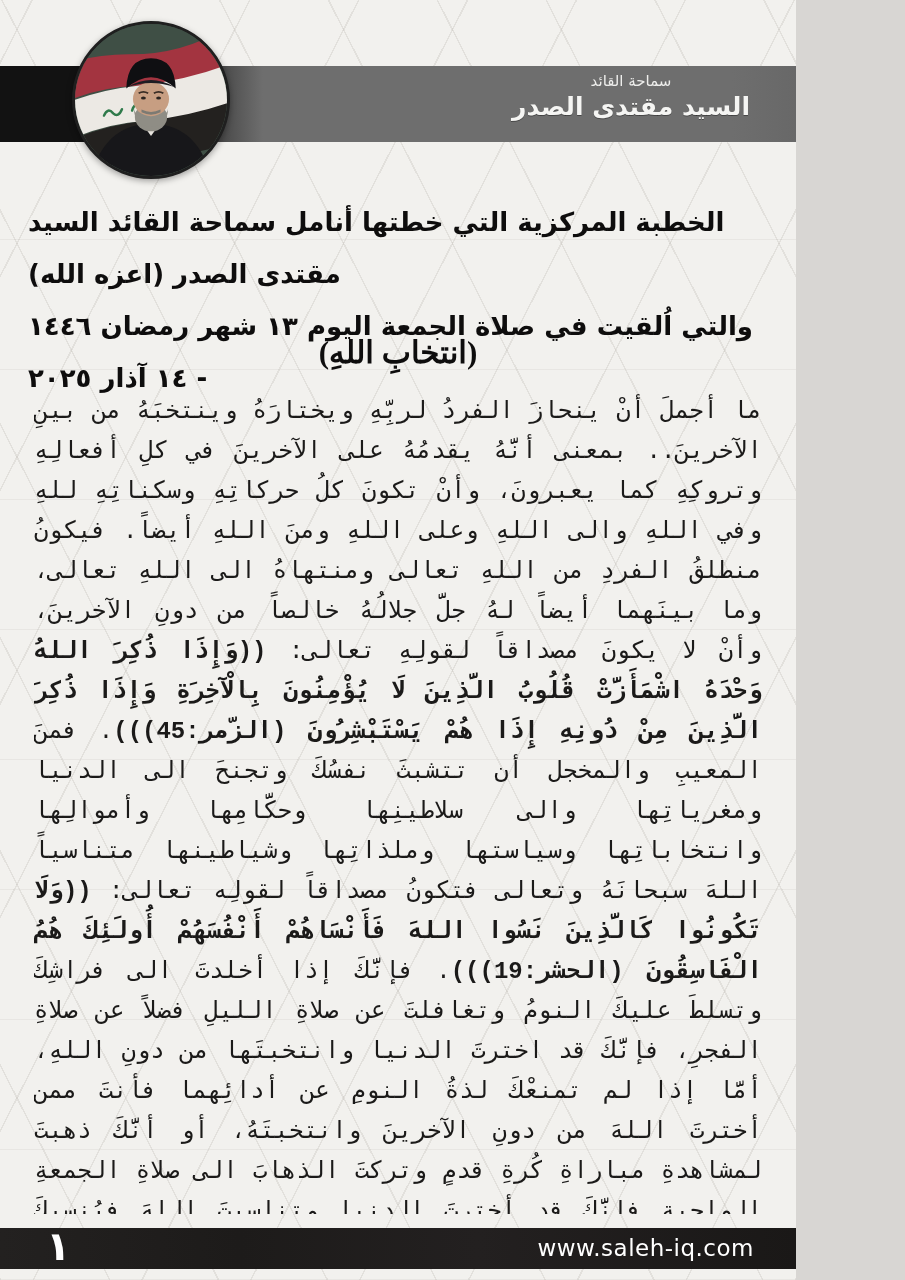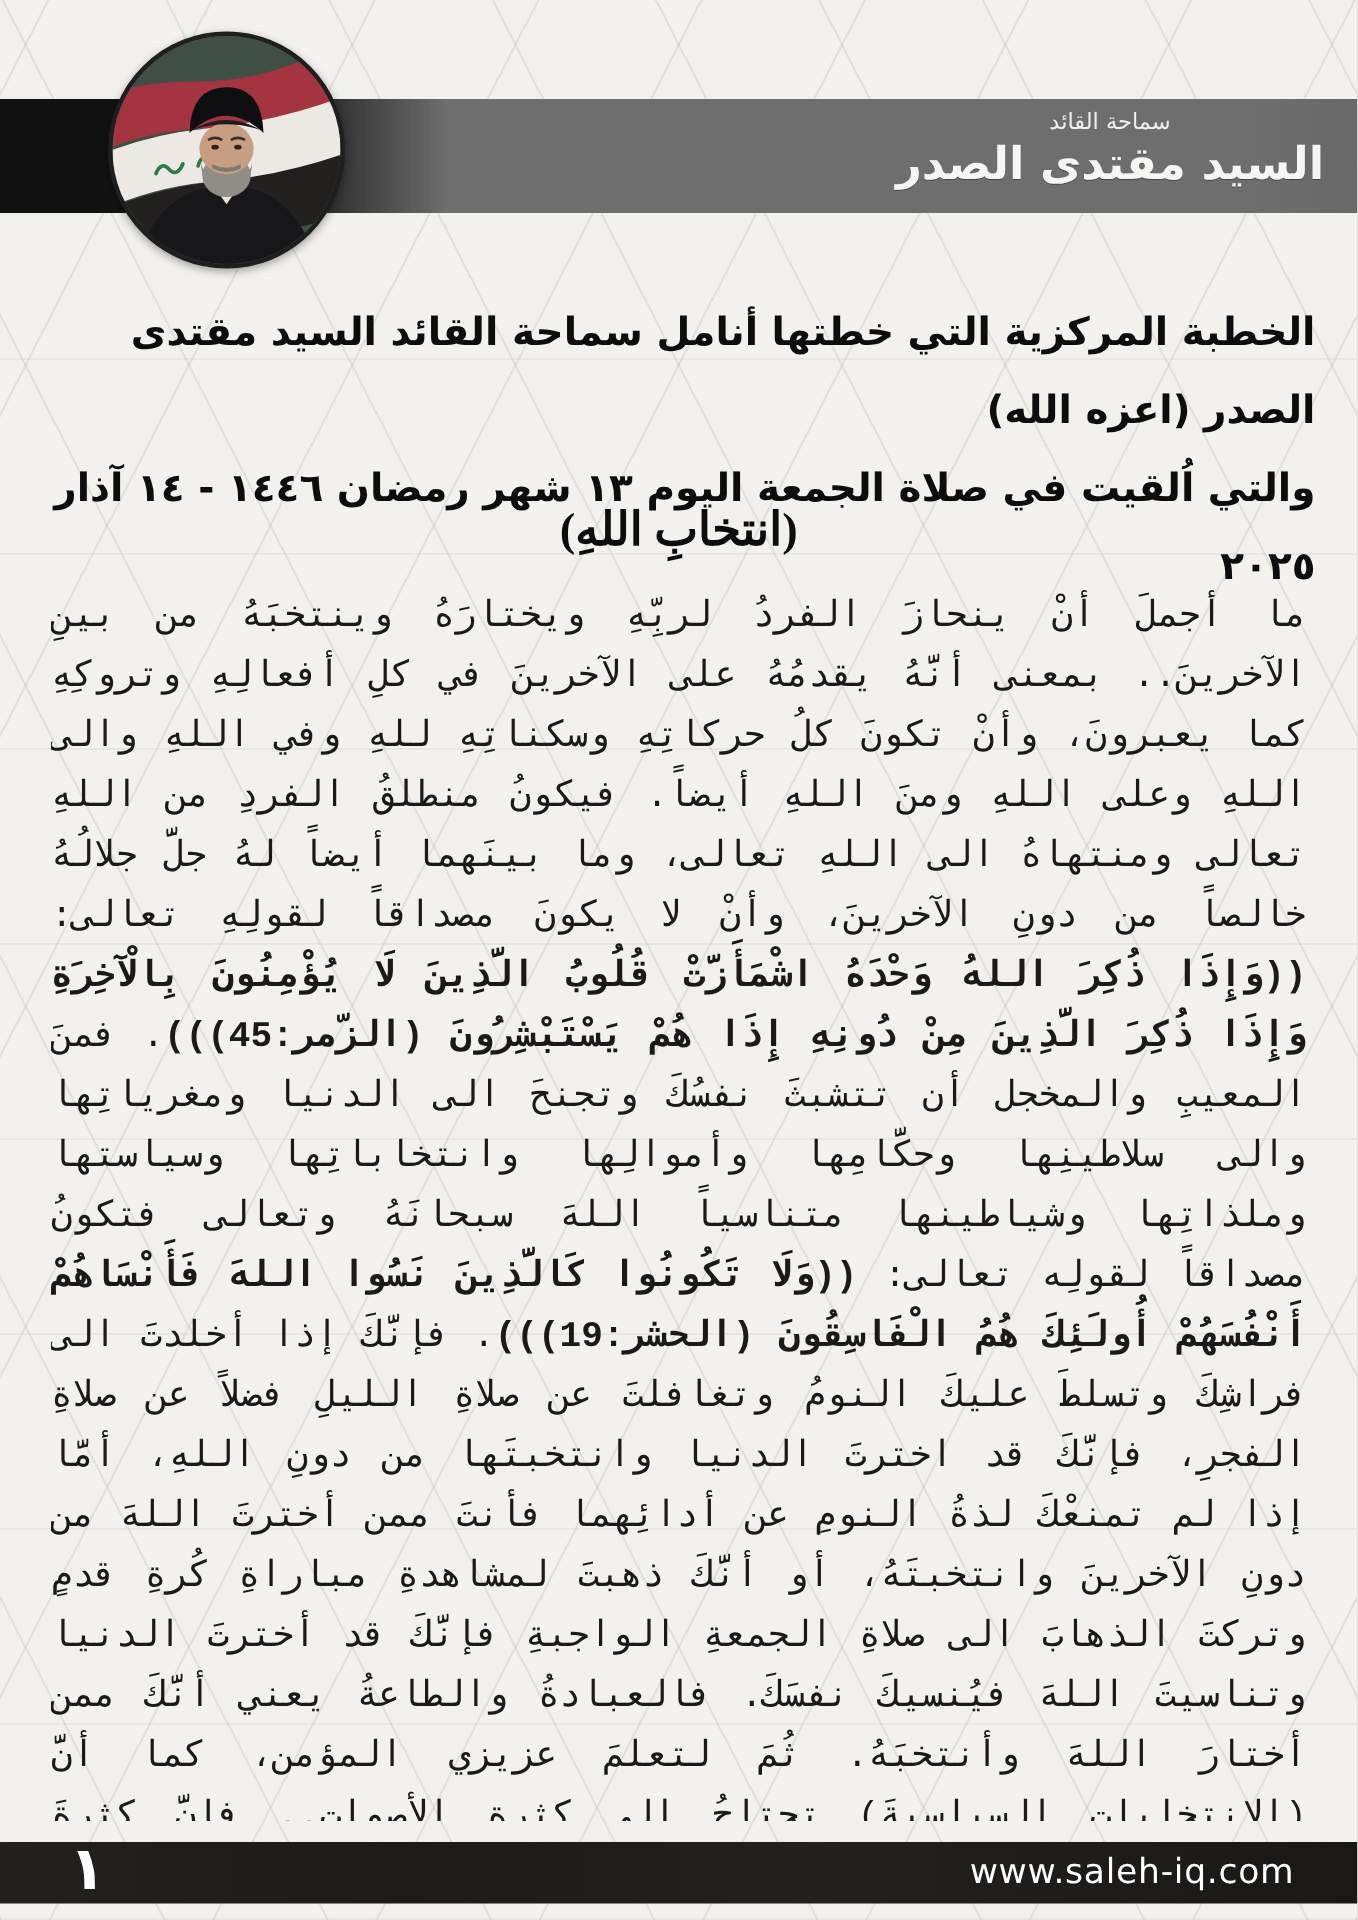--- a/index.html
+++ b/index.html
@@ -1,18 +1,18 @@
 <!DOCTYPE html>
 <html lang="ar"><head>
 <meta charset="utf-8">
 <style>
   html,body{margin:0;padding:0;background:#d8d6d3;}
   .page{
     position:relative;
-    width:905px;height:1280px;
+    width:796px;height:1280px;
     overflow:hidden;
     background-color:#f2f1ee;
     background-image:
       repeating-linear-gradient(63deg, rgba(186,182,175,0.28) 0 1.5px, transparent 1.5px 97px),
       repeating-linear-gradient(-63deg, rgba(186,182,175,0.28) 0 1.5px, transparent 1.5px 97px),
       repeating-linear-gradient(0deg, rgba(186,182,175,0.18) 0 1.5px, transparent 1.5px 130px);
     font-family:"DejaVu Sans", sans-serif;
     color:#1b1a19;
   }
   
@@ -26,25 +26,25 @@
     border:3px solid #1f1f1f;box-sizing:border-box;
     background:#3f4f45;
     box-shadow:0 2px 6px rgba(0,0,0,0.35);
   }
   .portrait svg{display:block;width:100%;height:100%;}
   .calligraphy{
     position:absolute;top:72px;right:15px;width:300px;height:66px;
     text-align:center;color:#f5f5f3;direction:rtl;
   }
   .callig-small{font-size:15px;letter-spacing:1px;opacity:.95;}
-  .callig-large{font-size:30px;font-weight:bold;margin-top:2px;letter-spacing:1px;text-shadow:0 1px 0 rgba(0,0,0,0.35);}
+  .callig-large{font-size:25px;font-weight:bold;margin-top:2px;letter-spacing:1px;text-shadow:0 1px 0 rgba(0,0,0,0.35);}
   
   .doc-title{
     position:absolute;top:196px;left:28px;right:28px;
-    direction:rtl;text-align:right;
+    direction:rtl;text-align:left;
     font-weight:bold;font-size:26px;line-height:52px;color:#0e0d0d;
   }
   .section-heading{
     position:absolute;top:334px;left:0;right:0;
     direction:rtl;text-align:center;
     font-weight:bold;font-size:31px;color:#0e0d0d;margin:0;font-family:Liberation Serif, serif;
   }
   
   .body-text{
     position:absolute;top:392px;left:34px;right:34px;height:822px;

